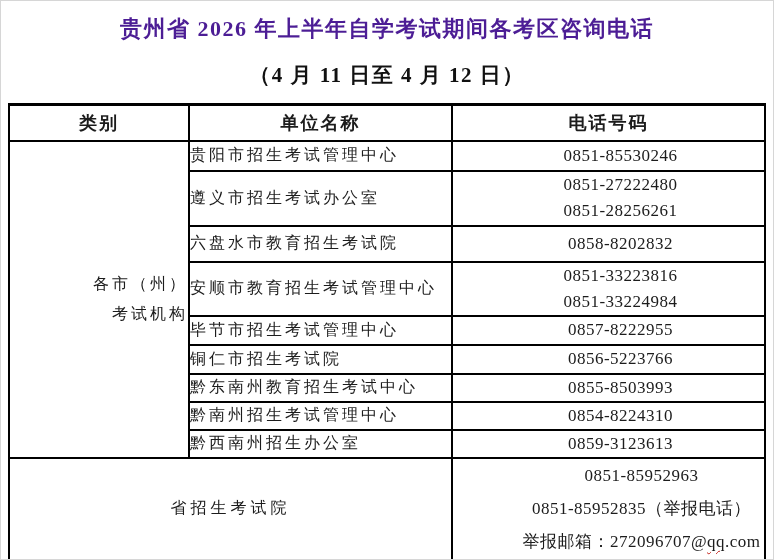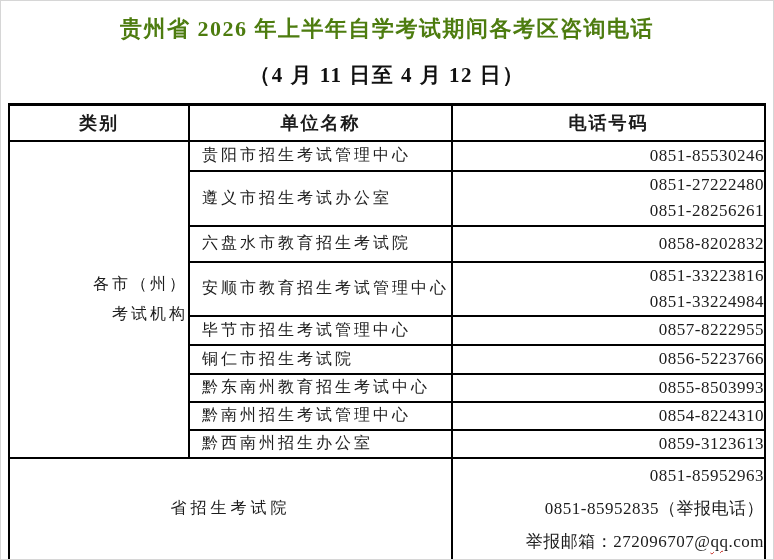--- a/index.html
+++ b/index.html
@@ -11,21 +11,21 @@
     border: 1px solid #d6d6d6;
     font-family: "Liberation Serif", "DejaVu Serif", serif;
     color: #1c1c1c;
     overflow: hidden;
   }
   .title-block { padding-top: 13px; text-align: center; }
   .title-line1 {
     font-size: 22px;
     font-weight: bold;
     letter-spacing: 1.5px;
-    color: #4d7c0f;
+    color: #4c1d95;
   }
   .title-line2 {
     font-size: 21px;
     font-weight: bold;
     letter-spacing: 1.5px;
     margin-top: 17px;
     color: #111;
   }
   table.phone-table {
     border-collapse: collapse;
@@ -59,28 +59,27 @@
   tr.r10   { height: 102px; }
   td.cat-cell {
     text-align: right;
     font-size: 16px;
     letter-spacing: 3px;
   }
   td.cat-cell div { line-height: 30px; }
   td.unit {
     font-size: 16px;
     letter-spacing: 3px;
-    padding-left: 12px;
     text-align: left;
   }
   td.phone {
     font-size: 17px;
     letter-spacing: 0.5px;
     padding-left: 24px;
-    text-align: right;
+    text-align: center;
     font-family: "Liberation Serif", "DejaVu Serif", serif;
   }
   td.phone div { line-height: 26px; }
   td.prov-unit {
     text-align: center;
     font-size: 16px;
     letter-spacing: 4px;
   }
   td.phone.multi div { line-height: 33px; margin-left: 42px; }
   .sq {

